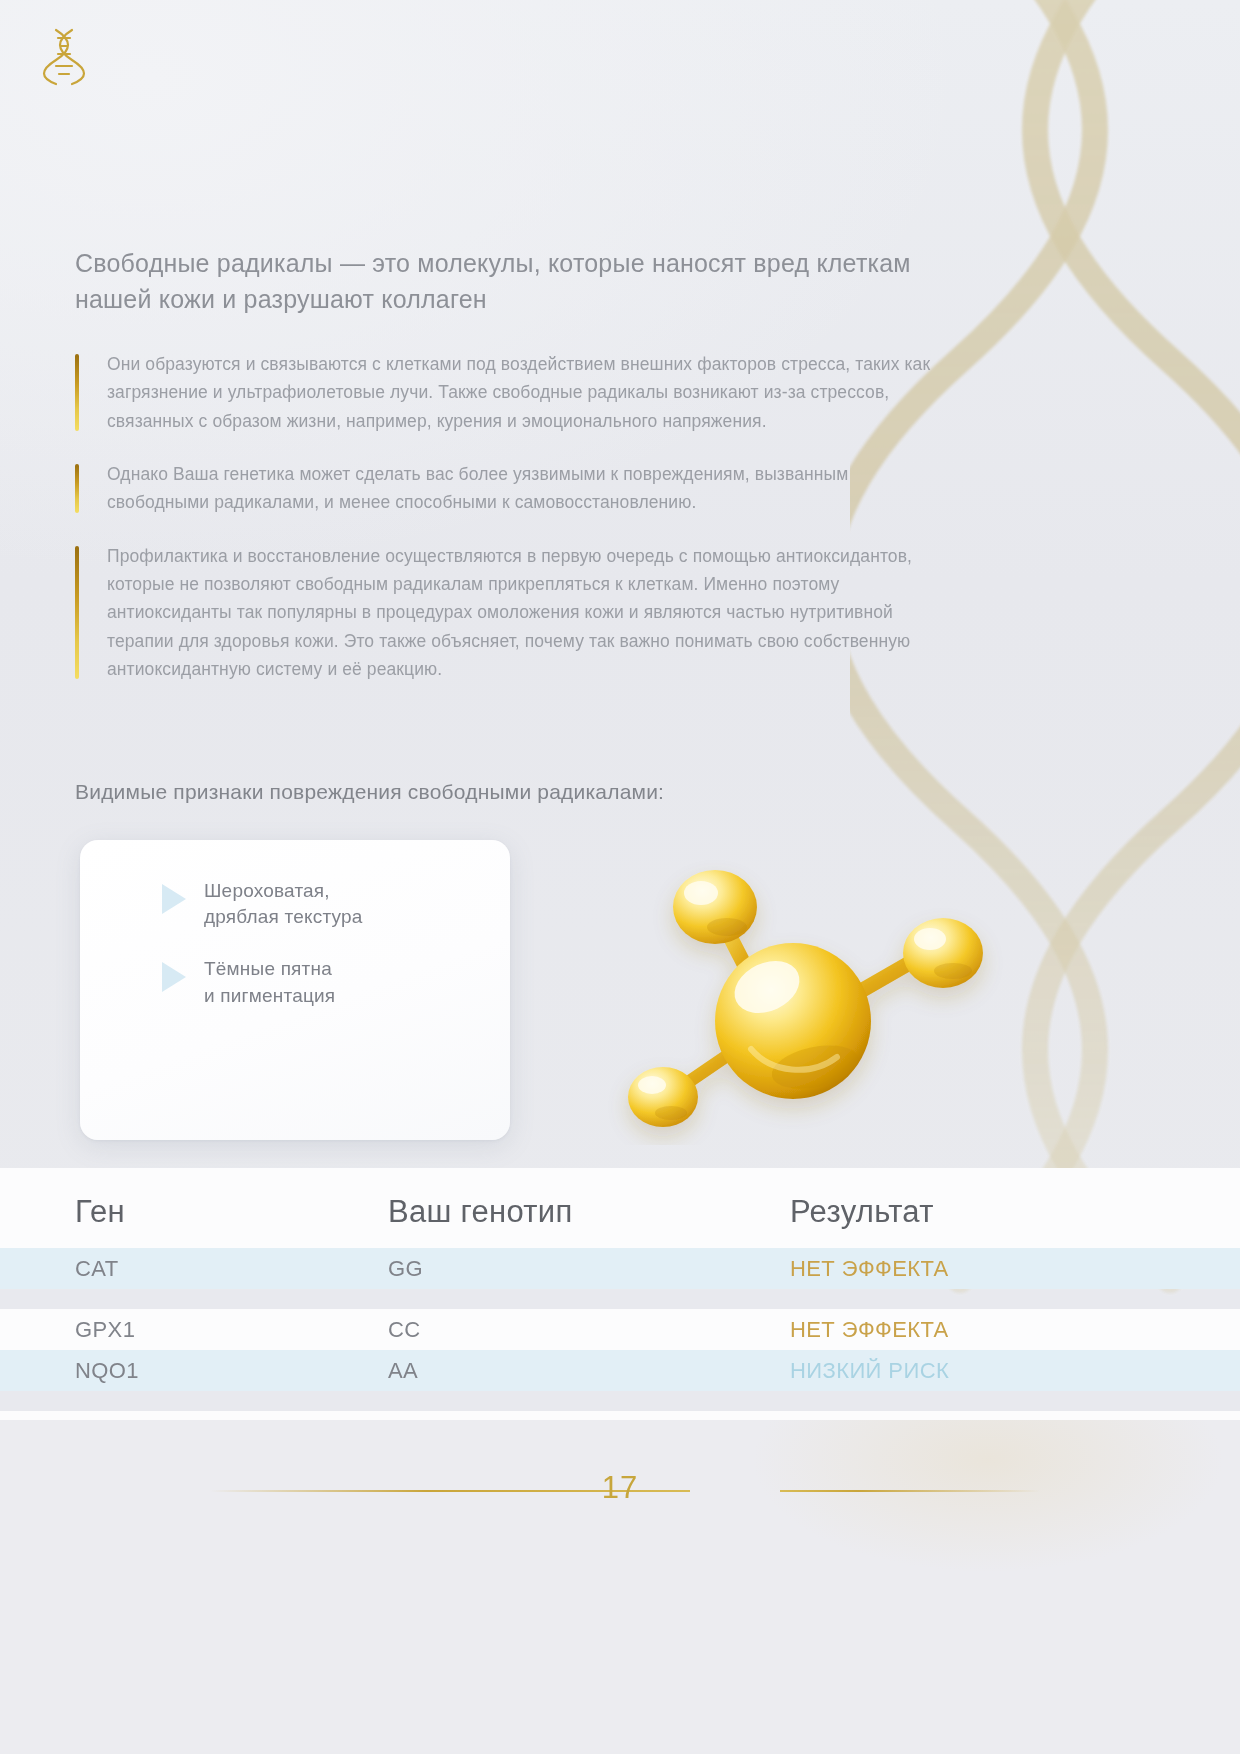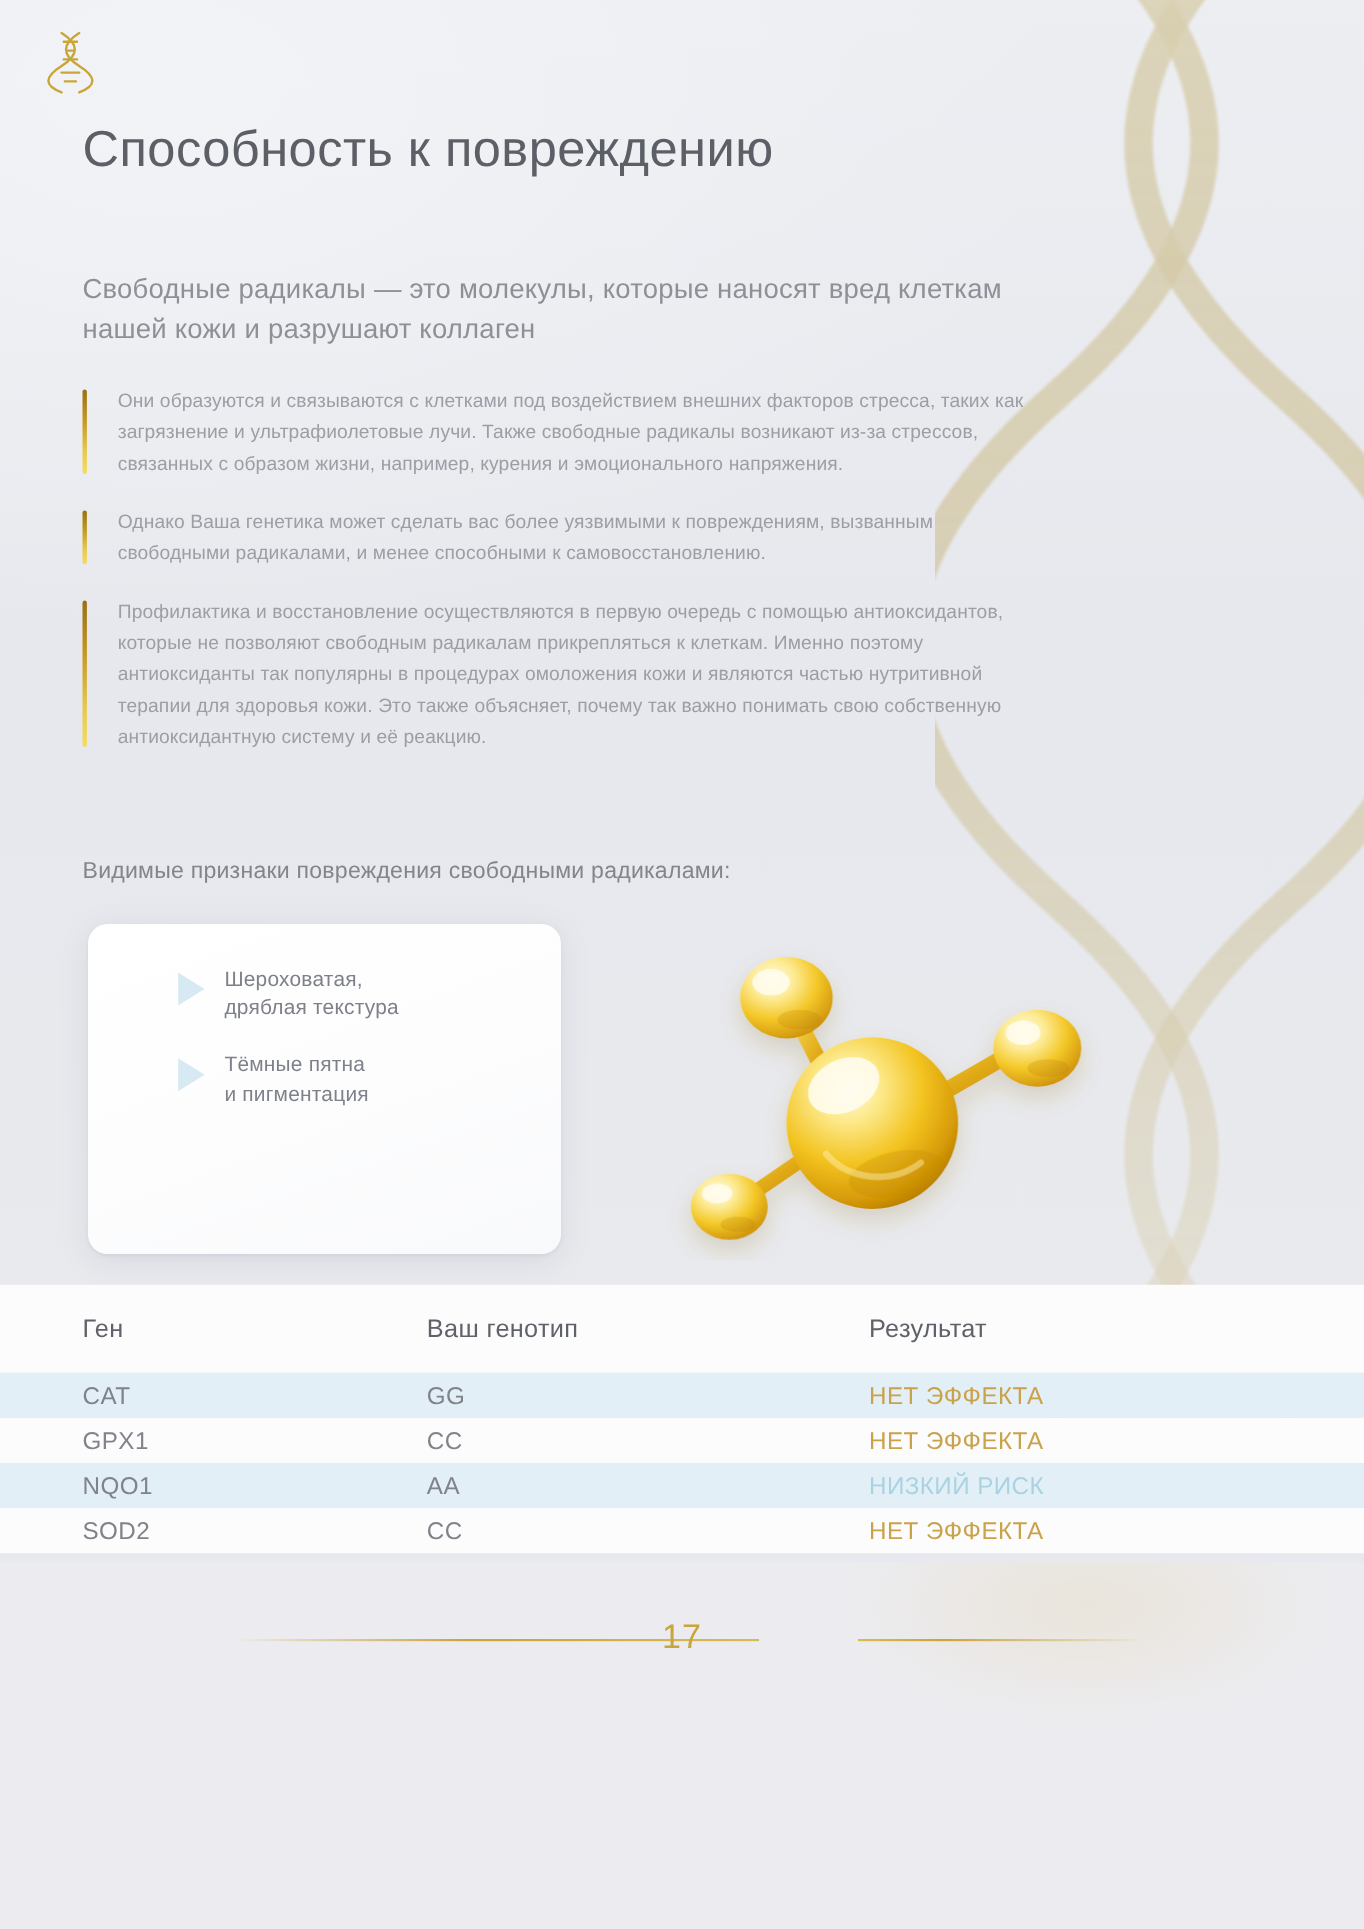--- a/index.html
+++ b/index.html
@@ -79,24 +79,24 @@
   
   .molecule{position:absolute;left:575px;top:835px;width:430px;height:310px;}
 
   
   .table{
     position:absolute;left:0;top:1168px;width:1240px;
   }
   .t-head{
     background:#fcfcfd;height:80px;position:relative;
   }
-  .t-head .c{position:absolute;top:26px;font-size:23px;font-weight:300;color:#5f6268;letter-spacing:.3px;}
+  .t-head .c{position:absolute;top:26px;font-size:31px;font-weight:300;color:#5f6268;letter-spacing:.3px;}
   .t-row{position:relative;height:41px;}
   .t-row.alt{background:#e2eff6;}
-  .t-row.plain{background:#fcfcfd;}
+  .t-row.plain{background:#fcfcfd;margin-top:20px;}
   .t-row .c{position:absolute;top:8px;font-size:22px;font-weight:300;letter-spacing:.4px;}
   .c1{left:75px;}
   .c2{left:388px;}
   .c3{left:790px;}
   .t-row .c1,.t-row .c2{color:#80838a;}
 
   
   .footer{position:absolute;left:0;top:1420px;width:1240px;height:334px;background:#ececf0;}
   .foot-rule{
     position:absolute;left:210px;top:70px;width:480px;height:2px;
@@ -183,21 +183,20 @@
         <line x1="16" y1="12" x2="28" y2="12"></line>
         <line x1="19" y1="20" x2="25" y2="20"></line>
         <line x1="16" y1="28" x2="28" y2="28"></line>
         <line x1="14" y1="40" x2="30" y2="40"></line>
         <line x1="17" y1="48" x2="27" y2="48"></line>
       </g>
     </svg>
   </div>
 
   <div class="title">
-    <span>Способность к повреждению</span>
   </div>
 
   <div class="subtitle">Свободные радикалы — это молекулы, которые наносят вред клеткам нашей кожи и разрушают коллаген</div>
 
   <div class="blocks">
     <div class="block">
       <div class="bar"></div>
       <p>Они образуются и связываются с клетками под воздействием внешних факторов стресса, таких как загрязнение и ультрафиолетовые лучи. Также свободные радикалы возникают из-за стрессов, связанных с образом жизни, например, курения и эмоционального напряжения.</p>
     </div>
     <div class="block">

